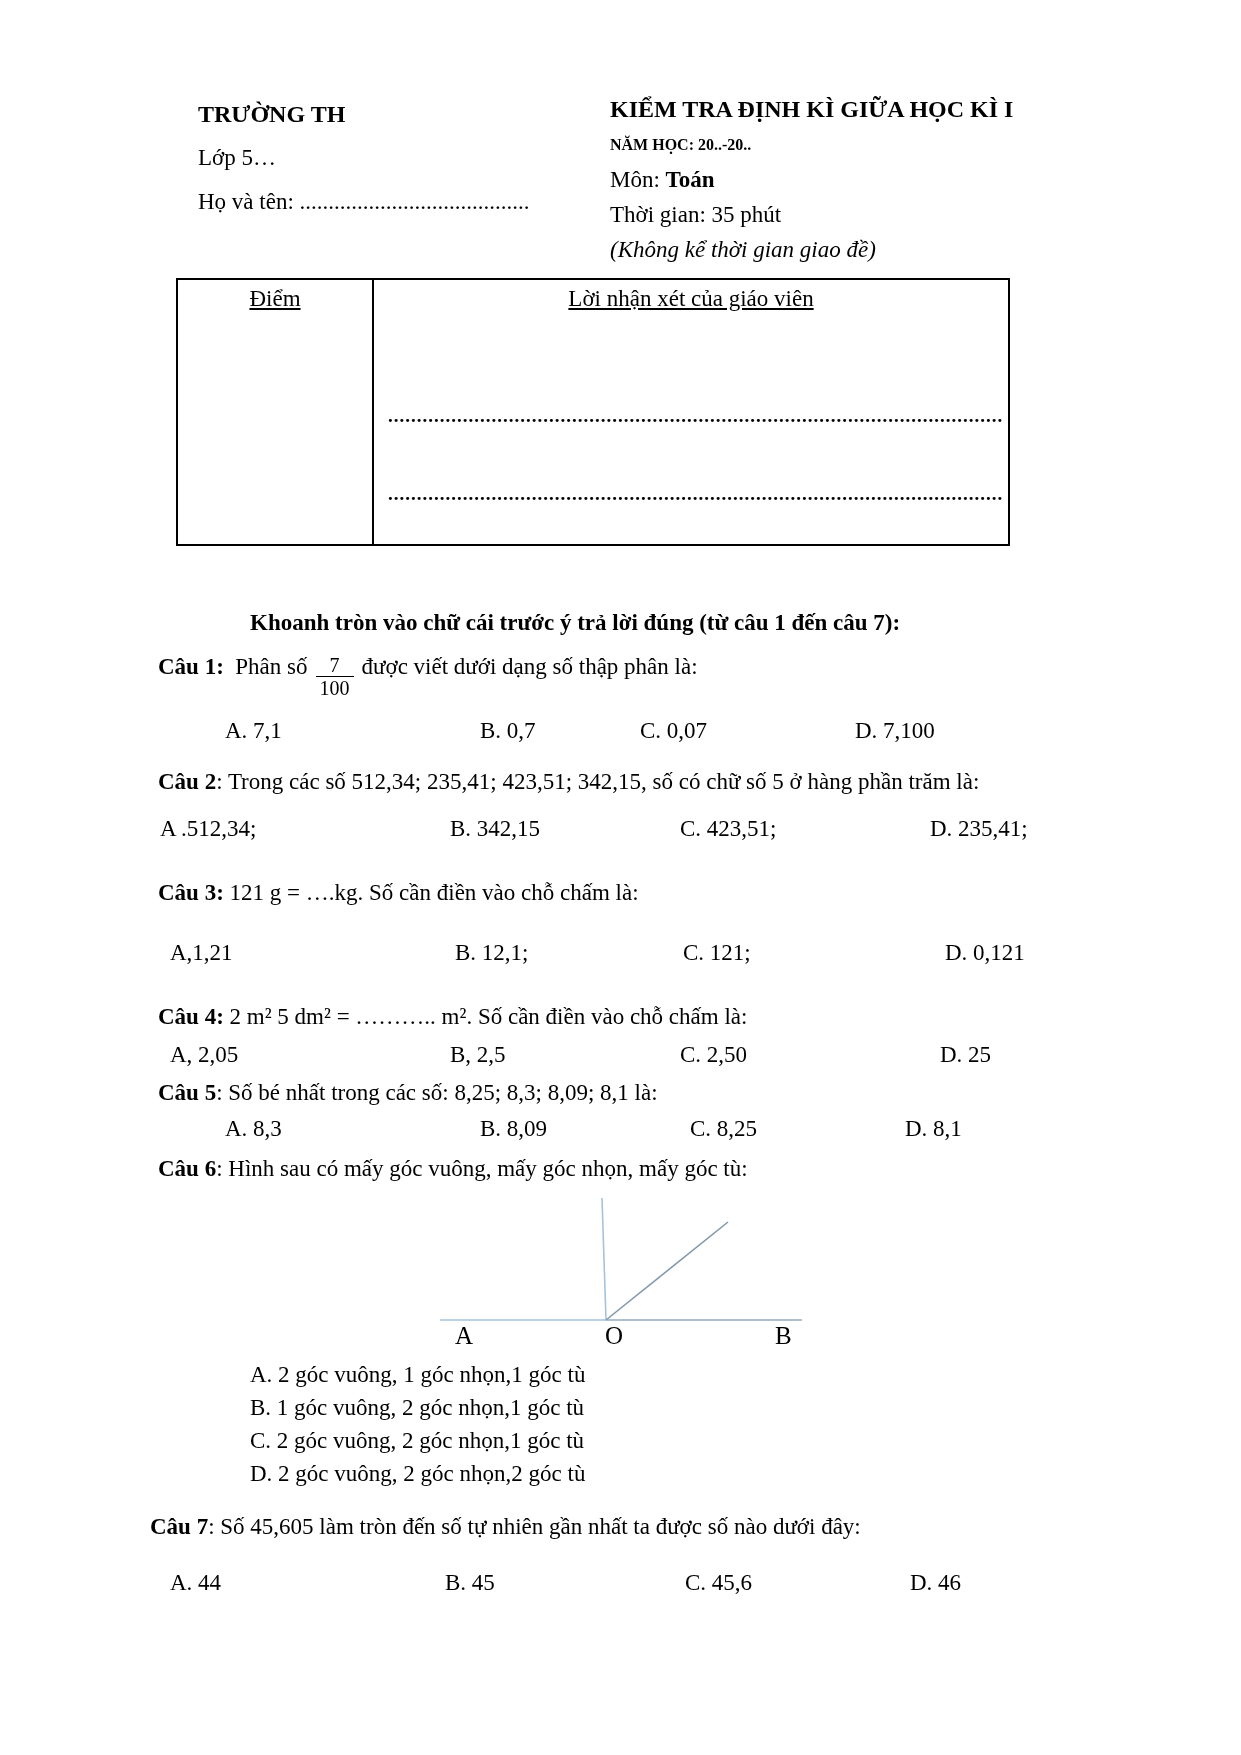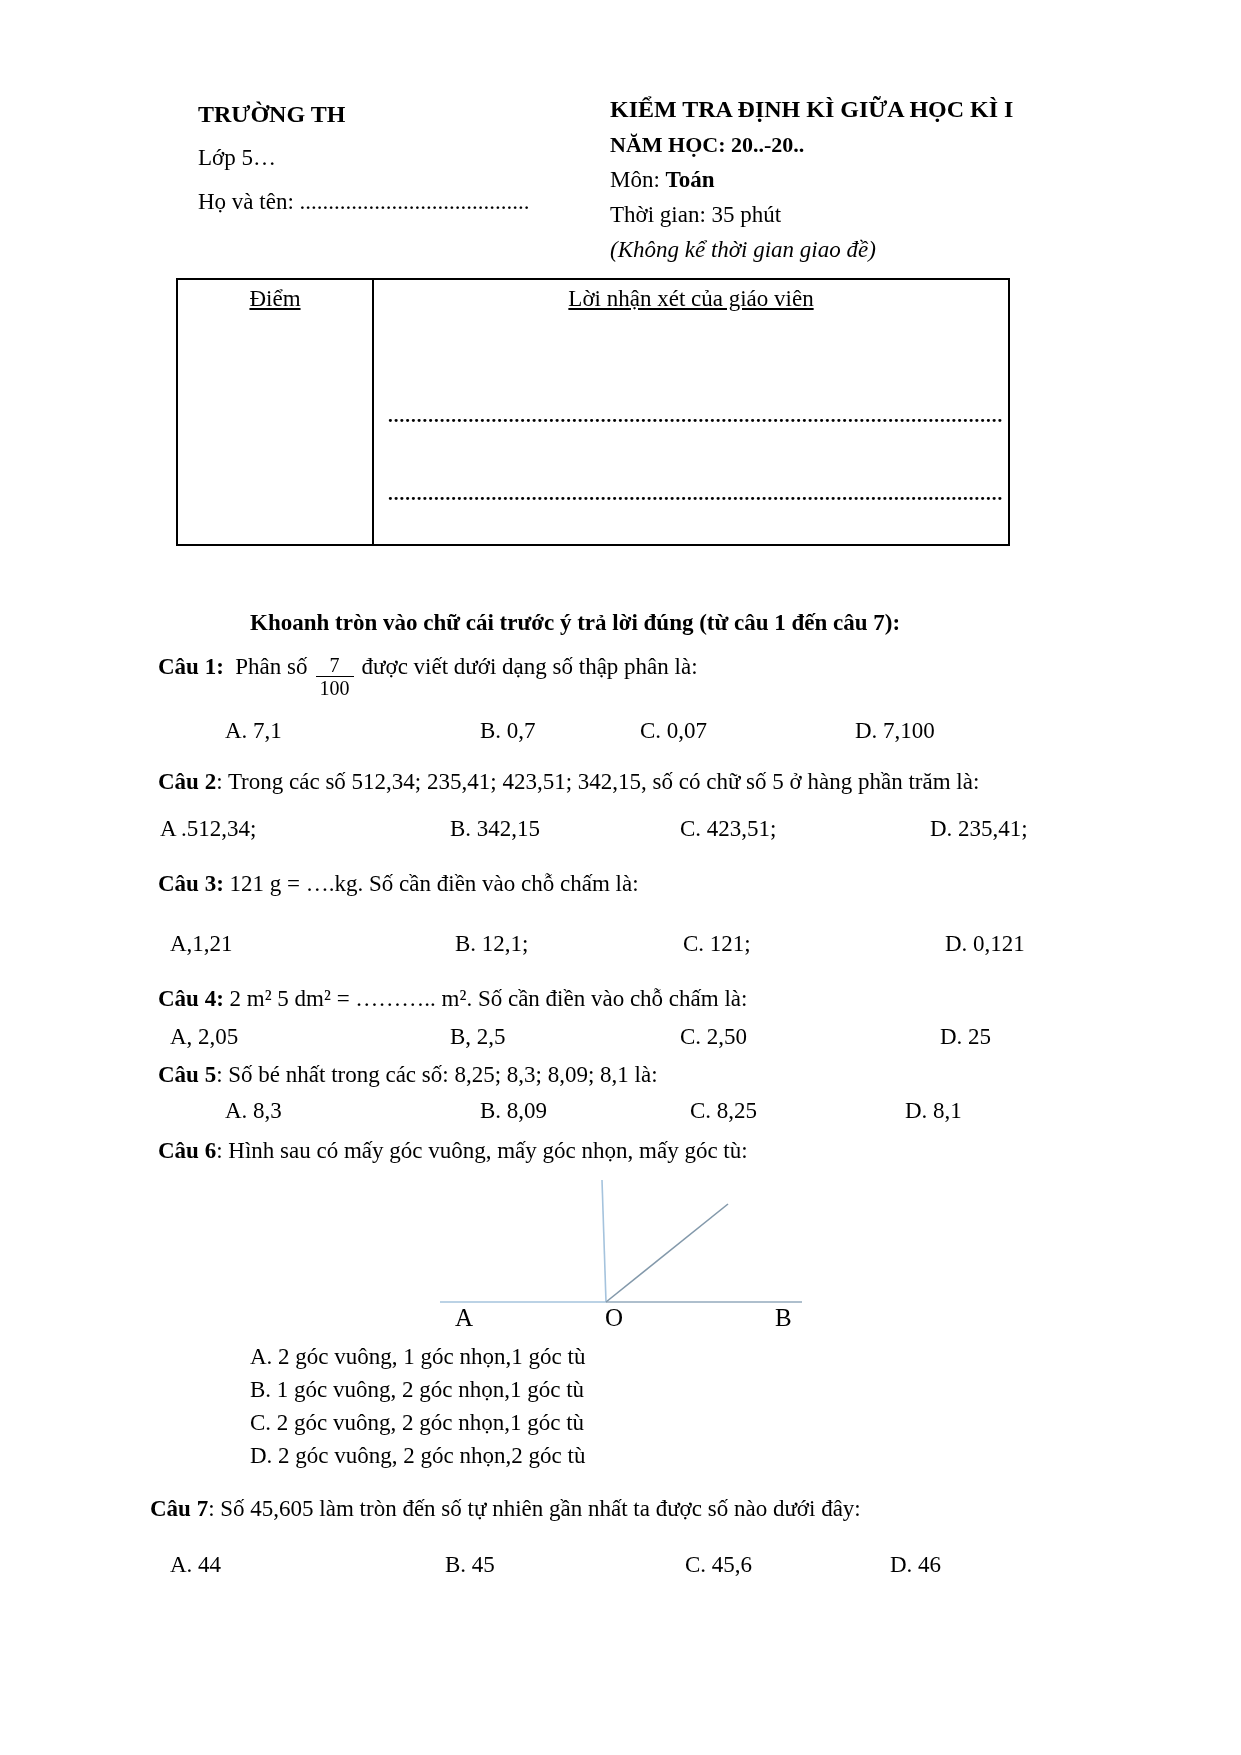--- a/index.html
+++ b/index.html
@@ -11,21 +11,21 @@
     color:#000;
     font-size:23px;
     overflow:hidden;
   }
   
   .hdr{position:absolute;top:92px;left:0;width:100%;height:190px;margin-left:40px;}
   .hdr-left{position:absolute;left:158px;top:0;width:420px;line-height:44px;}
   .hdr-left .school{font-weight:bold;font-size:24px;}
   .hdr-right{position:absolute;left:570px;top:0;width:480px;line-height:35px;}
   .hdr-right .title{font-weight:bold;font-size:24px;white-space:nowrap;}
-  .hdr-right .year{font-weight:bold;font-size:22px;}
+  .hdr-right .year{font-weight:bold;font-size:16px;}
   .hdr-right .subject b{font-weight:bold;}
   .hdr-right .note{font-style:italic;}
   
   .score-table{
     position:absolute;left:176px;top:278px;
     width:834px;height:268px;
     border:2px solid #000;
     box-sizing:border-box;
   }
   .score-col1{
@@ -54,23 +54,23 @@
   .frac{display:inline-block;text-align:center;vertical-align:middle;margin:0 8px;font-size:20px;line-height:1.1;}
   .frac .den{border-top:1.6px solid #000;padding:0 4px;}
   
   .opts{position:relative;height:36px;}
   .opts span{position:absolute;top:0;white-space:nowrap;}
   .r1 span:nth-child(1){left:75px}.r1 span:nth-child(2){left:330px}.r1 span:nth-child(3){left:490px}.r1 span:nth-child(4){left:705px}
   .r2 span:nth-child(1){left:10px}.r2 span:nth-child(2){left:300px}.r2 span:nth-child(3){left:530px}.r2 span:nth-child(4){left:780px}
   .r3 span:nth-child(1){left:20px}.r3 span:nth-child(2){left:305px}.r3 span:nth-child(3){left:533px}.r3 span:nth-child(4){left:795px}
   .r4 span:nth-child(1){left:20px}.r4 span:nth-child(2){left:300px}.r4 span:nth-child(3){left:530px}.r4 span:nth-child(4){left:790px}
   .r5 span:nth-child(1){left:75px}.r5 span:nth-child(2){left:330px}.r5 span:nth-child(3){left:540px}.r5 span:nth-child(4){left:755px}
-  .r7 span:nth-child(1){left:20px}.r7 span:nth-child(2){left:295px}.r7 span:nth-child(3){left:535px}.r7 span:nth-child(4){left:740px}
+  .r7 span:nth-child(1){left:20px}.r7 span:nth-child(2){left:295px}.r7 span:nth-child(3){left:535px}.r7 span:nth-child(4){left:760px}
   .q2para{margin-top:8px;line-height:40px;padding-left:8px;width:930px;}
-  .sp14{margin-top:14px}.sp16{margin-top:19px}.sp26{margin-top:26px}
+  .sp14{margin-top:14px}.sp16{margin-top:28px}.sp26{margin-top:26px}
   .sp4{margin-top:4px}.sp2{margin-top:2px}.sp22{margin-top:22px}.sp24{margin-top:24px}
   .pl8{padding-left:8px}
   
   .figure{position:relative;margin-left:270px;width:420px;height:168px;}
   .figure svg{position:absolute;left:0;top:0;}
   .fig-labels{position:absolute;left:0;top:132px;width:100%;height:36px;font-size:25px;}
   .fig-labels span{position:absolute;top:0;}
   .fig-labels span:nth-child(1){left:35px}
   .fig-labels span:nth-child(2){left:185px}
   .fig-labels span:nth-child(3){left:355px}

